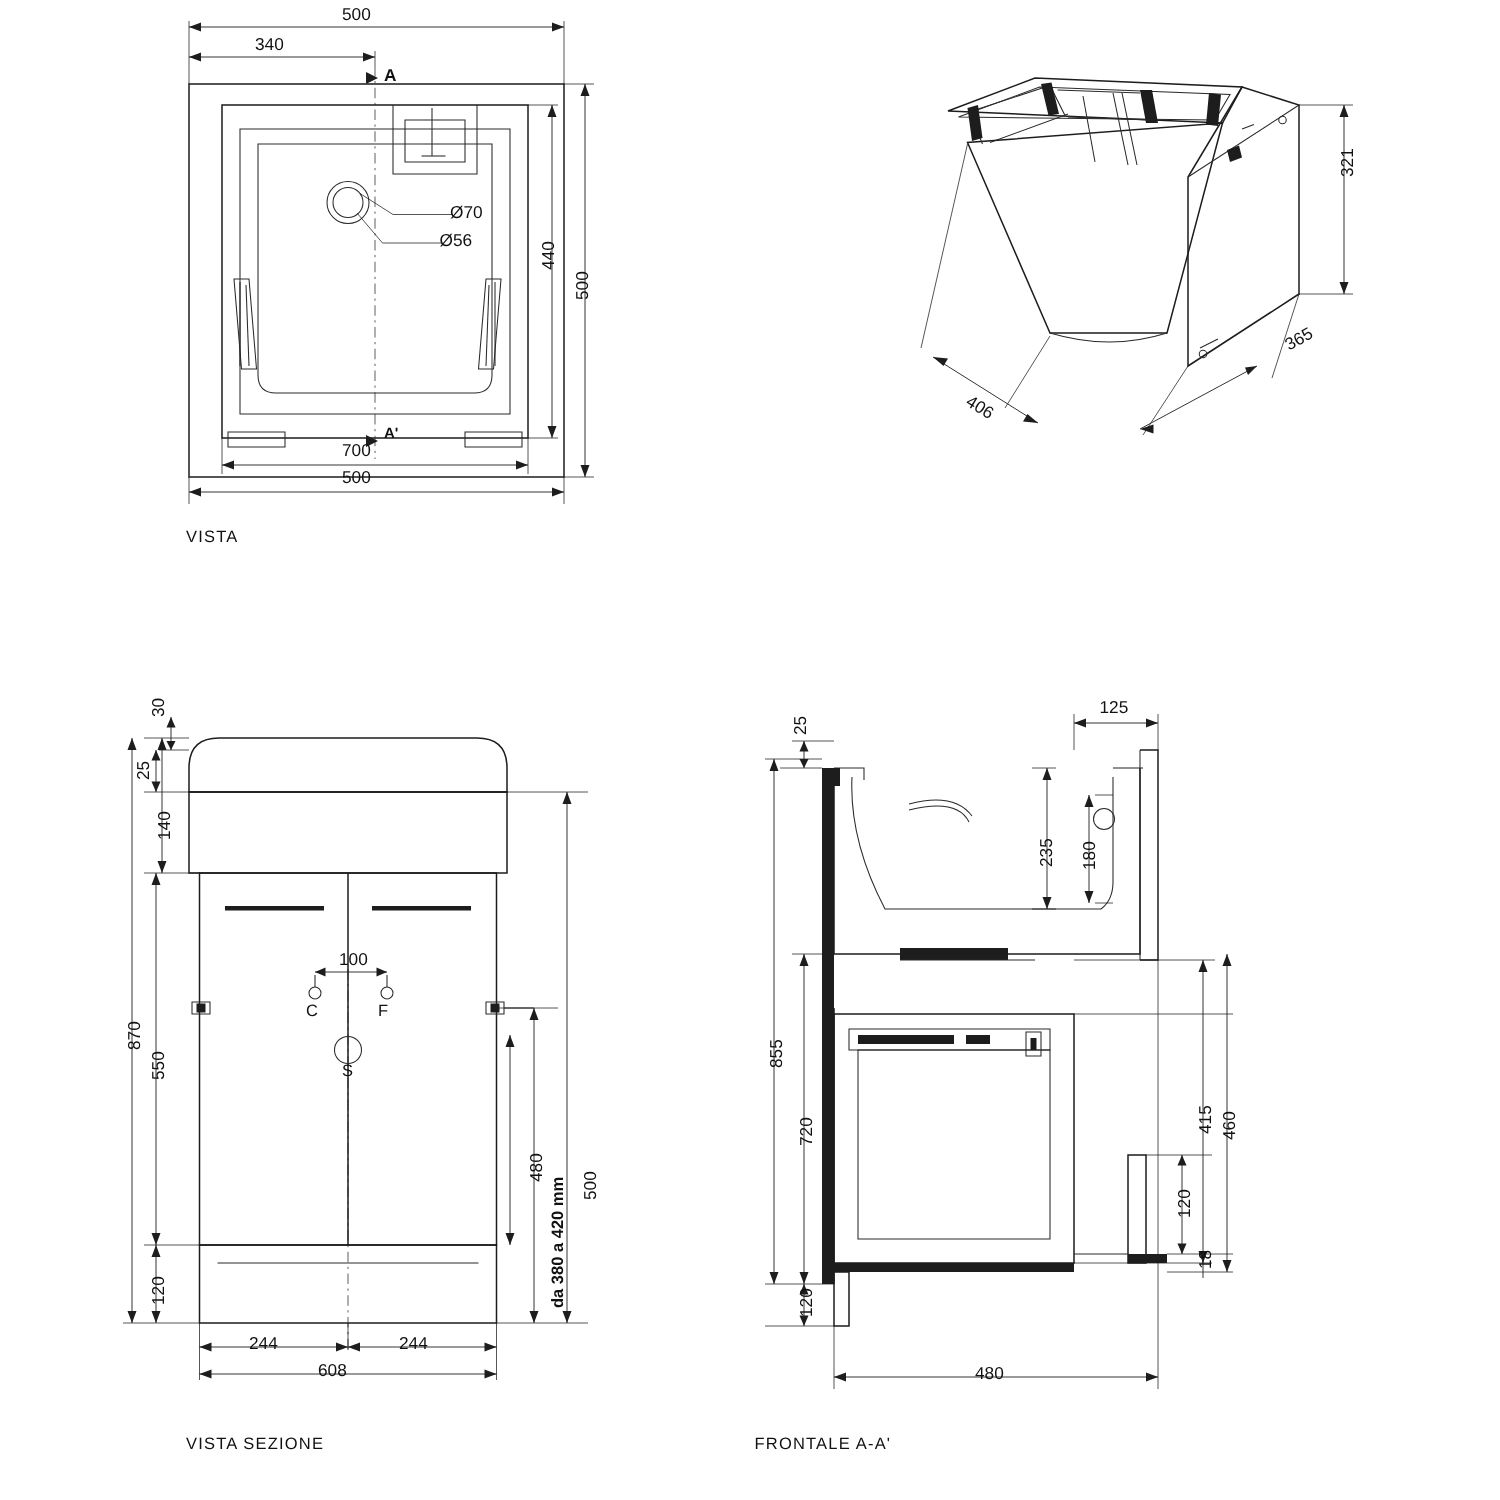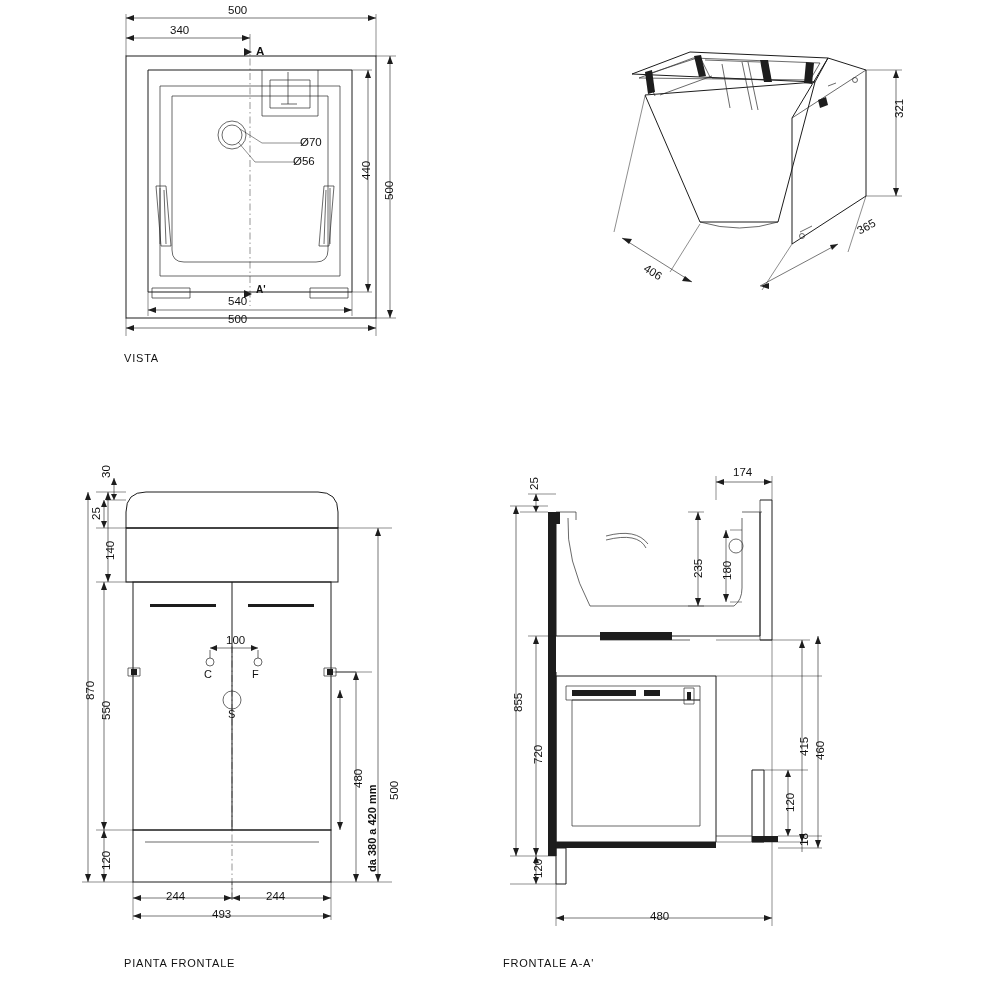--- a/index.html
+++ b/index.html
@@ -356,21 +356,21 @@
   </svg>
 
   <div style="position: absolute; left: 228px; top: 4px; font-size: 11.5px; font-family: &quot;Liberation Sans&quot;, sans-serif; color: rgb(17, 17, 17); white-space: nowrap;">500</div>
   <div style="position: absolute; left: 170px; top: 24px; font-size: 11.5px; font-family: &quot;Liberation Sans&quot;, sans-serif; color: rgb(17, 17, 17); white-space: nowrap;">340</div>
   <div style="position: absolute; left: 256px; top: 45px; font-weight: bold; font-size: 11.5px; font-family: &quot;Liberation Sans&quot;, sans-serif; color: rgb(17, 17, 17); white-space: nowrap;">A</div>
   <div style="position: absolute; left: 256px; top: 284px; font-weight: bold; font-size: 10px; font-family: &quot;Liberation Sans&quot;, sans-serif; color: rgb(17, 17, 17); white-space: nowrap;">A'</div>
   <div style="position: absolute; left: 300px; top: 136px; font-size: 11.5px; font-family: &quot;Liberation Sans&quot;, sans-serif; color: rgb(17, 17, 17); white-space: nowrap;">Ø70</div>
   <div style="position: absolute; left: 293px; top: 155px; font-size: 11.5px; font-family: &quot;Liberation Sans&quot;, sans-serif; color: rgb(17, 17, 17); white-space: nowrap;">Ø56</div>
   <div style="position: absolute; left: 360px; top: 180px; transform: rotate(-90deg); transform-origin: left top; font-size: 11.5px; font-family: &quot;Liberation Sans&quot;, sans-serif; color: rgb(17, 17, 17); white-space: nowrap;">440</div>
   <div style="position: absolute; left: 383px; top: 200px; transform: rotate(-90deg); transform-origin: left top; font-size: 11.5px; font-family: &quot;Liberation Sans&quot;, sans-serif; color: rgb(17, 17, 17); white-space: nowrap;">500</div>
-  <div style="position: absolute; left: 228px; top: 295px; font-size: 11.5px; font-family: &quot;Liberation Sans&quot;, sans-serif; color: rgb(17, 17, 17); white-space: nowrap;">540</div>
+  <div style="position: absolute; left: 228px; top: 295px; font-size: 11.5px; font-family: &quot;Liberation Sans&quot;, sans-serif; color: rgb(17, 17, 17); white-space: nowrap;">700</div>
   <div style="position: absolute; left: 228px; top: 313px; font-size: 11.5px; font-family: &quot;Liberation Sans&quot;, sans-serif; color: rgb(17, 17, 17); white-space: nowrap;">500</div>
   <div style="position: absolute; left: 124px; top: 352px; font-size: 11px; letter-spacing: 0.8px; font-family: &quot;Liberation Sans&quot;, sans-serif; color: rgb(17, 17, 17); white-space: nowrap;">VISTA</div>
 
   <div style="position: absolute; left: 893px; top: 118px; transform: rotate(-90deg); transform-origin: left top; font-size: 11.5px; font-family: &quot;Liberation Sans&quot;, sans-serif; color: rgb(17, 17, 17); white-space: nowrap;">321</div>
   <div style="position: absolute; left: 855px; top: 226px; transform: rotate(-29deg); transform-origin: left top; font-size: 11.5px; font-family: &quot;Liberation Sans&quot;, sans-serif; color: rgb(17, 17, 17); white-space: nowrap;">365</div>
   <div style="position: absolute; left: 648px; top: 262px; transform: rotate(32deg); transform-origin: left top; font-size: 11.5px; font-family: &quot;Liberation Sans&quot;, sans-serif; color: rgb(17, 17, 17); white-space: nowrap;">406</div>
 
   <div style="position: absolute; left: 100px; top: 478px; transform: rotate(-90deg); transform-origin: left top; font-size: 11.5px; font-family: &quot;Liberation Sans&quot;, sans-serif; color: rgb(17, 17, 17); white-space: nowrap;">30</div>
   <div style="position: absolute; left: 90px; top: 520px; transform: rotate(-90deg); transform-origin: left top; font-size: 11.5px; font-family: &quot;Liberation Sans&quot;, sans-serif; color: rgb(17, 17, 17); white-space: nowrap;">25</div>
   <div style="position: absolute; left: 104px; top: 560px; transform: rotate(-90deg); transform-origin: left top; font-size: 11.5px; font-family: &quot;Liberation Sans&quot;, sans-serif; color: rgb(17, 17, 17); white-space: nowrap;">140</div>
@@ -379,25 +379,25 @@
   <div style="position: absolute; left: 100px; top: 870px; transform: rotate(-90deg); transform-origin: left top; font-size: 11.5px; font-family: &quot;Liberation Sans&quot;, sans-serif; color: rgb(17, 17, 17); white-space: nowrap;">120</div>
   <div style="position: absolute; left: 226px; top: 634px; font-size: 11.5px; font-family: &quot;Liberation Sans&quot;, sans-serif; color: rgb(17, 17, 17); white-space: nowrap;">100</div>
   <div style="position: absolute; left: 204px; top: 668px; font-size: 11px; font-family: &quot;Liberation Sans&quot;, sans-serif; color: rgb(17, 17, 17); white-space: nowrap;">C</div>
   <div style="position: absolute; left: 252px; top: 668px; font-size: 11px; font-family: &quot;Liberation Sans&quot;, sans-serif; color: rgb(17, 17, 17); white-space: nowrap;">F</div>
   <div style="position: absolute; left: 228px; top: 708px; font-size: 11px; font-family: &quot;Liberation Sans&quot;, sans-serif; color: rgb(17, 17, 17); white-space: nowrap;">S</div>
   <div style="position: absolute; left: 352px; top: 788px; transform: rotate(-90deg); transform-origin: left top; font-size: 11.5px; font-family: &quot;Liberation Sans&quot;, sans-serif; color: rgb(17, 17, 17); white-space: nowrap;">480</div>
   <div style="position: absolute; left: 388px; top: 800px; transform: rotate(-90deg); transform-origin: left top; font-size: 11.5px; font-family: &quot;Liberation Sans&quot;, sans-serif; color: rgb(17, 17, 17); white-space: nowrap;">500</div>
   <div style="position: absolute; left: 366px; top: 872px; transform: rotate(-90deg); transform-origin: left top; font-size: 11px; font-weight: bold; font-family: &quot;Liberation Sans&quot;, sans-serif; color: rgb(17, 17, 17); white-space: nowrap;">da 380 a 420 mm</div>
   <div style="position: absolute; left: 166px; top: 890px; font-size: 11.5px; font-family: &quot;Liberation Sans&quot;, sans-serif; color: rgb(17, 17, 17); white-space: nowrap;">244</div>
   <div style="position: absolute; left: 266px; top: 890px; font-size: 11.5px; font-family: &quot;Liberation Sans&quot;, sans-serif; color: rgb(17, 17, 17); white-space: nowrap;">244</div>
-  <div style="position: absolute; left: 212px; top: 908px; font-size: 11.5px; font-family: &quot;Liberation Sans&quot;, sans-serif; color: rgb(17, 17, 17); white-space: nowrap;">493</div>
-  <div style="position: absolute; left: 124px; top: 957px; font-size: 11px; letter-spacing: 0.8px; font-family: &quot;Liberation Sans&quot;, sans-serif; color: rgb(17, 17, 17); white-space: nowrap;">PIANTA FRONTALE</div>
+  <div style="position: absolute; left: 212px; top: 908px; font-size: 11.5px; font-family: &quot;Liberation Sans&quot;, sans-serif; color: rgb(17, 17, 17); white-space: nowrap;">608</div>
+  <div style="position: absolute; left: 124px; top: 957px; font-size: 11px; letter-spacing: 0.8px; font-family: &quot;Liberation Sans&quot;, sans-serif; color: rgb(17, 17, 17); white-space: nowrap;">VISTA SEZIONE</div>
 
   <div style="position: absolute; left: 528px; top: 490px; transform: rotate(-90deg); transform-origin: left top; font-size: 11.5px; font-family: &quot;Liberation Sans&quot;, sans-serif; color: rgb(17, 17, 17); white-space: nowrap;">25</div>
-  <div style="position: absolute; left: 733px; top: 466px; font-size: 11.5px; font-family: &quot;Liberation Sans&quot;, sans-serif; color: rgb(17, 17, 17); white-space: nowrap;">174</div>
+  <div style="position: absolute; left: 733px; top: 466px; font-size: 11.5px; font-family: &quot;Liberation Sans&quot;, sans-serif; color: rgb(17, 17, 17); white-space: nowrap;">125</div>
   <div style="position: absolute; left: 692px; top: 578px; transform: rotate(-90deg); transform-origin: left top; font-size: 11.5px; font-family: &quot;Liberation Sans&quot;, sans-serif; color: rgb(17, 17, 17); white-space: nowrap;">235</div>
   <div style="position: absolute; left: 721px; top: 580px; transform: rotate(-90deg); transform-origin: left top; font-size: 11.5px; font-family: &quot;Liberation Sans&quot;, sans-serif; color: rgb(17, 17, 17); white-space: nowrap;">180</div>
   <div style="position: absolute; left: 532px; top: 764px; transform: rotate(-90deg); transform-origin: left top; font-size: 11.5px; font-family: &quot;Liberation Sans&quot;, sans-serif; color: rgb(17, 17, 17); white-space: nowrap;">720</div>
   <div style="position: absolute; left: 512px; top: 712px; transform: rotate(-90deg); transform-origin: left top; font-size: 11.5px; font-family: &quot;Liberation Sans&quot;, sans-serif; color: rgb(17, 17, 17); white-space: nowrap;">855</div>
   <div style="position: absolute; left: 532px; top: 878px; transform: rotate(-90deg); transform-origin: left top; font-size: 11.5px; font-family: &quot;Liberation Sans&quot;, sans-serif; color: rgb(17, 17, 17); white-space: nowrap;">120</div>
   <div style="position: absolute; left: 798px; top: 756px; transform: rotate(-90deg); transform-origin: left top; font-size: 11.5px; font-family: &quot;Liberation Sans&quot;, sans-serif; color: rgb(17, 17, 17); white-space: nowrap;">415</div>
   <div style="position: absolute; left: 814px; top: 760px; transform: rotate(-90deg); transform-origin: left top; font-size: 11.5px; font-family: &quot;Liberation Sans&quot;, sans-serif; color: rgb(17, 17, 17); white-space: nowrap;">460</div>
   <div style="position: absolute; left: 784px; top: 812px; transform: rotate(-90deg); transform-origin: left top; font-size: 11.5px; font-family: &quot;Liberation Sans&quot;, sans-serif; color: rgb(17, 17, 17); white-space: nowrap;">120</div>
   <div style="position: absolute; left: 798px; top: 846px; transform: rotate(-90deg); transform-origin: left top; font-size: 11.5px; font-family: &quot;Liberation Sans&quot;, sans-serif; color: rgb(17, 17, 17); white-space: nowrap;">18</div>
   <div style="position: absolute; left: 650px; top: 910px; font-size: 11.5px; font-family: &quot;Liberation Sans&quot;, sans-serif; color: rgb(17, 17, 17); white-space: nowrap;">480</div>

